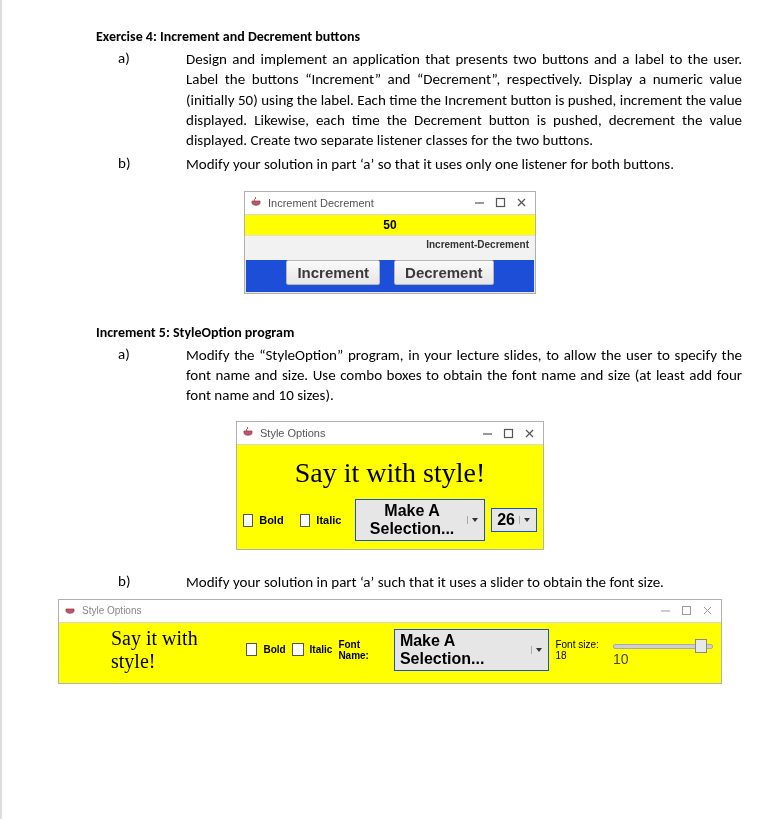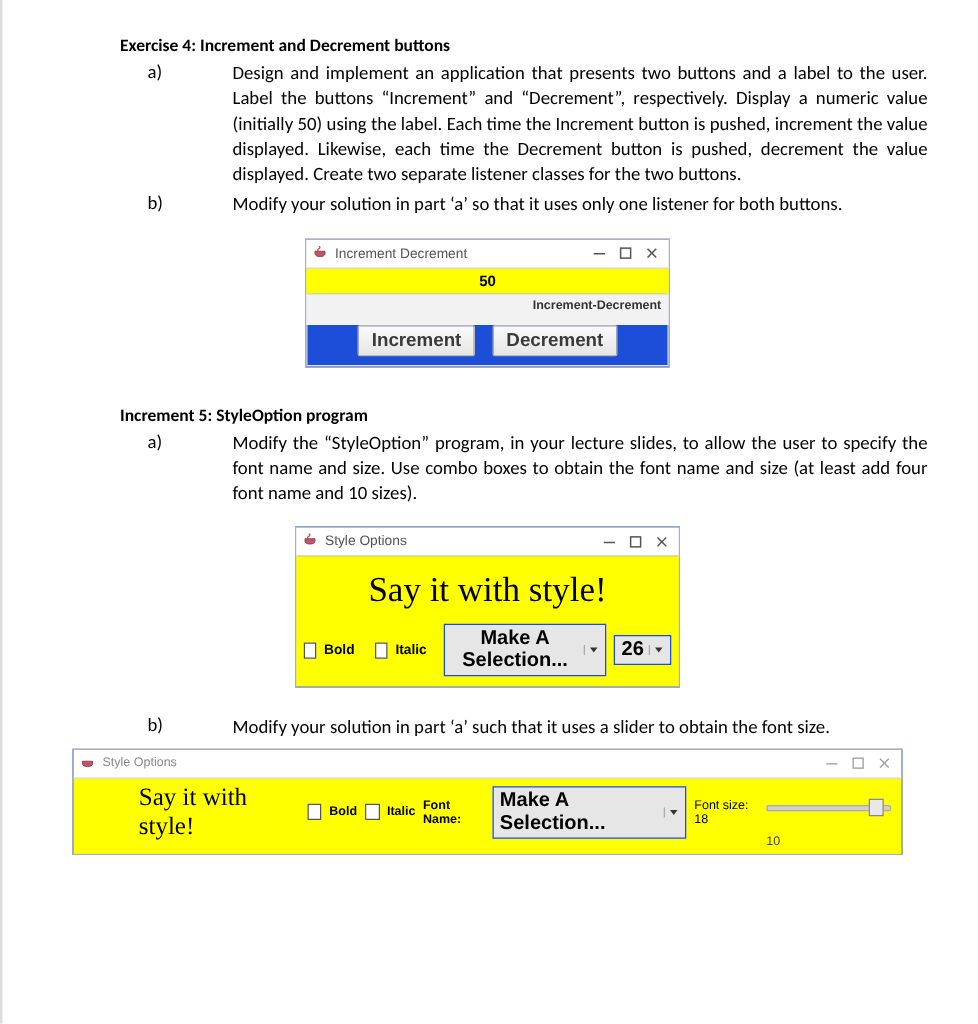--- a/index.html
+++ b/index.html
@@ -183,21 +183,21 @@
     width: 100px;
     height: 12px;
   }
   .slider-track {
     position:absolute; left:0; right:0; top:4px; height:3px; background:#cfcfcf; border:1px solid #aaa; border-radius:2px;
   }
   .slider-thumb {
     position:absolute; top:-1px; left:82px; width:10px; height:12px;
     background:#e8e8e8; border:1px solid #888;
   }
-  .slider-tick-lbl { position:absolute; left:0; top:28px; font-size:10px; font-weight:normal; color:#444; }
+  .slider-tick-lbl { position:absolute; left:0; top:11px; font-size:14px; font-weight:normal; color:#444; }
 
   .arr svg, .win-btn-ico svg { display:block; }
 </style>
 </head>
 <body>
 
 <div class="page">
 
   <div class="exercise-heading">Exercise 4: Increment and Decrement buttons</div>
 

